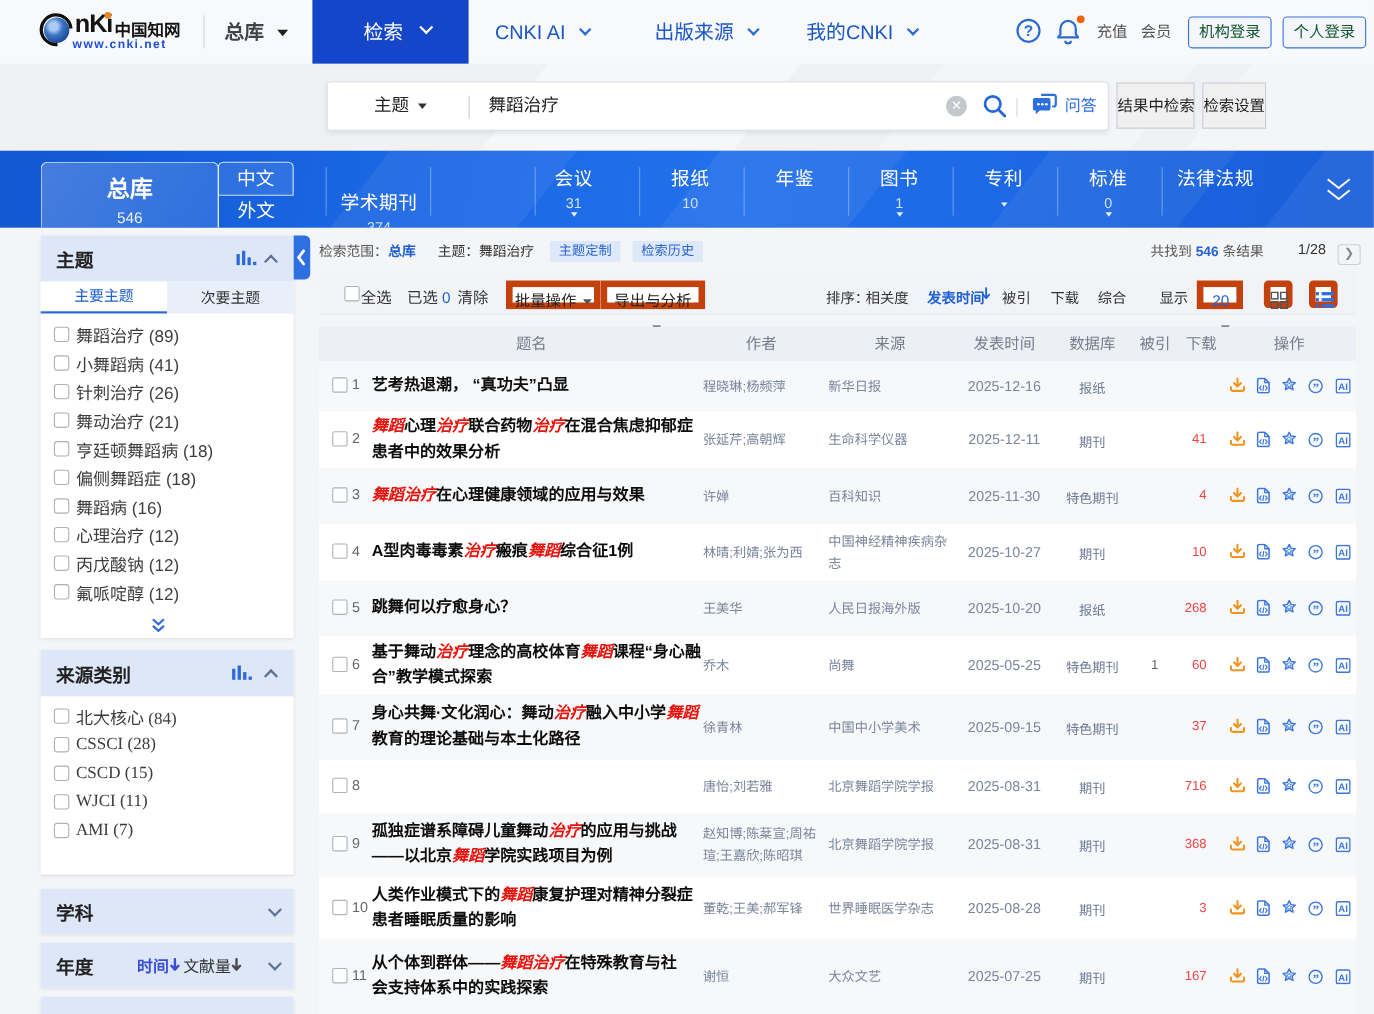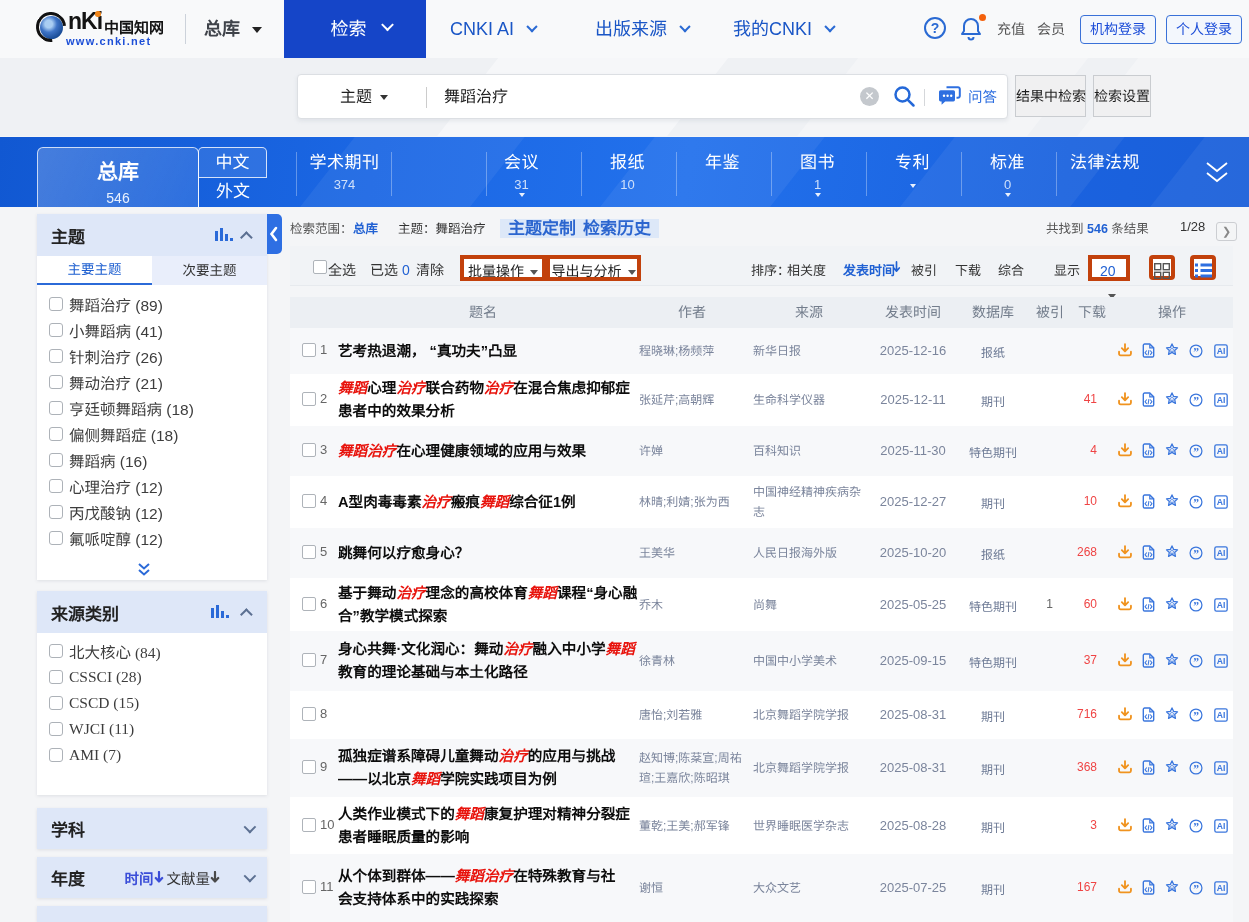--- a/index.html
+++ b/index.html
@@ -27,21 +27,21 @@
 #hsep { position:absolute; left:185px; top:14px; width:1px; height:30px; background:#ccd2da; }
 #zk { position:absolute; left:204px; top:0; height:58px; line-height:58px; font-size:18px; font-weight:bold; color:#3f434a; }
 .tri-dn { display:inline-block; width:0; height:0; border-left:5px solid transparent; border-right:5px solid transparent; border-top:6px solid #222; margin-left:12px; vertical-align:middle; }
 
 
 .hr-ico { position:absolute; top:17px; }
 #q-ico { left:924px; width:22px; height:22px; border:2px solid #2a6ad3; border-radius:50%; color:#2a6ad3; font-size:14px; font-weight:bold; text-align:center; line-height:19px; }
 #bell { left:959px; top:16px; }
 #bell-dot { position:absolute; left:979px; top:14px; width:7px; height:7px; background:#f4610c; border-radius:50%; }
 .htxt { position:absolute; top:0; height:58px; line-height:58px; font-size:14px; color:#555; }
-.hbtn { position:absolute; top:15px; height:29px; line-height:27px; padding:0 9px; white-space:nowrap; border:1px solid #3a71d8; border-radius:4px; color:#1d4ed8; font-size:14px; background:#f3f7fd; }
+.hbtn { position:absolute; top:15px; height:29px; line-height:27px; padding:0 9px; white-space:nowrap; border:1px solid #3a71d8; border-radius:4px; color:#14532d; font-size:14px; background:#f3f7fd; }
 
 
 #sstrip { position:absolute; left:0; top:58px; width:1249px; height:78px; background:#eff1f4; overflow:hidden; }
 #sstrip .diag { position:absolute; width:230px; height:300px; background:rgba(255,255,255,.45); transform:skewX(-38deg); top:-50px; }
 #sbox { position:absolute; left:297px; top:16px; width:711px; height:45px; background:#fff; border:1px solid #dcdfe3; border-radius:4px; box-shadow:0 2px 4px rgba(150,160,175,.18); }
 #sbox .fld { position:absolute; left:42px; top:0; height:44px; line-height:44px; font-size:16px; color:#222; }
 #sbox .vsep { position:absolute; left:128px; top:12px; width:1px; height:21px; background:#ccc; }
 #sbox .query { position:absolute; left:146px; top:0; height:44px; line-height:44px; font-size:16px; color:#222; }
 #clr { position:absolute; left:562px; top:12px; width:19px; height:19px; background:#c4c8cd; border-radius:50%; color:#fff; font-size:12px; text-align:center; line-height:19px; }
 #mag { position:absolute; left:595px; top:10px; }
@@ -74,23 +74,23 @@
 .ptabs { height:29px; display:flex; }
 .ptabs .pt1 { flex:1; background:#fff; color:#1e5fd0; font-size:13.5px; text-align:center; line-height:27px; border-bottom:2px solid #2b6ad8; }
 .ptabs .pt2 { flex:1; background:#e9eefb; color:#333; font-size:13.5px; text-align:center; line-height:29px; }
 .ckrow { display:flex; align-items:center; height:26px; padding-left:12px; font-size:15.5px; color:#3d3d3d; }
 .ckbox { width:14px; height:14px; border:1px solid #adb2b8; border-radius:3px; background:#fff; margin-right:6px; flex:0 0 auto; }
 .dblchev { text-align:center; padding:11px 17px 8px 0; }
 
 
 #res { position:absolute; left:290px; top:214px; width:943px; }
 #crumb { position:absolute; left:0; top:4px; width:943px; height:24px; font-size:12.5px; color:#555; }
-.pill { display:inline-block; background:#dde8f8; color:#2b65cf; font-size:17px; height:19px; line-height:19px; padding:0 8px;font-weight:bold; }
+.pill { display:inline-block; background:#dde8f8; color:#2b65cf; font-size:12px; height:19px; line-height:19px; padding:0 8px; }
 #toolbar { position:absolute; left:0; top:32px; width:943px; height:40px; background:#f1f3f6; border-bottom:1px solid #e7eaee; }
-.wbtn { position:absolute; top:9px; height:26px; line-height:24px; background:#fff; border:4px solid #c2410c; font-size:14px; color:#222; text-align:center; }
+.wbtn { position:absolute; top:9px; height:26px; line-height:24px; background:#fff; border:6px solid #c2410c; font-size:14px; color:#222; text-align:center; }
 #thead { position:absolute; left:0; top:83px; width:943px; height:31px; background:#eceff3; font-size:14px; color:#73ay82; }
 .th { position:absolute; top:0; line-height:31px; color:#737d8c; text-align:center; }
 #rows { position:absolute; left:0; top:114px; width:943px; }
 .row { position:relative; width:943px; background:#fff; }
 .row.odd { background:#f7f8fa; }
 .row .ck { position:absolute; left:12px; top:50%; margin-top:-8px; width:14px; height:14px; border:1px solid #aeb3b9; border-radius:2px; background:#fff; }
 .row .no { position:absolute; left:30px; top:50%; margin-top:-9px; font-size:13px; color:#666; }
 .row .ti { position:absolute; left:48px; width:301px; top:50%; transform:translateY(-50%); font-size:14.6px; font-weight:bold; color:#0d0d0d; line-height:23px; }
 .row .ti .hl { color:#e8130c; font-style:italic; }
 .row .au { position:absolute; left:349px; width:104px; top:50%; transform:translateY(-50%); font-size:12px; color:#7b859c; line-height:20px; }
@@ -162,21 +162,21 @@
   <div class="diag" style="left:300px;"></div>
   <div class="diag" style="left:600px;"></div>
   <div class="diag" style="left:900px;"></div>
   <div class="diag" style="left:1150px;"></div>
   <div id="zkbox">
       <div class="t1">总库</div>
       <div class="t2">546</div>
     </div>
   <div id="zhbox">中文</div>
   <div id="wwbox">外文</div>
-  <div class="bitem" style="left:297px;">
+  <div class="bitem" style="left:297px;margin-top:22px;">
       <div class="nm">学术期刊</div>
       <div class="ct">374</div>
     </div>
   <div class="bitem" style="left:474px;">
       <div class="nm">会议</div>
       <div class="ct">31</div>
       <div class="tri"></div>
     </div>
   <div class="bitem" style="left:580px;">
       <div class="nm">报纸</div>
@@ -488,21 +488,21 @@
             </svg>
           </span>
     </div>
   </div>
       <div class="row " style="height:52px;">
     <span class="ck"></span>
         <span class="no">4</span>
     <div class="ti">A型肉毒毒素<span class="hl">治疗</span>瘢痕<span class="hl">舞蹈</span>综合征1例</div>
     <div class="au">林晴;利婧;张为西</div>
     <div class="so">中国神经精神疾病杂志</div>
-    <div class="dt">2025-12-27</div>
+    <div class="dt">2025-10-27</div>
     <div class="db">期刊</div>
     <div class="cit"></div>
     <div class="dl">10</div>
     <div class="ops">
       <span style="position:absolute;left:0;top:1px;">
             <svg width="14" height="14" viewBox="0 0 16 16">
               <path d="M8 1.2 v7.6 M4.4 5.9 L8 9.6 11.6 5.9" fill="none" stroke="#f0931f" stroke-width="2.1" stroke-linecap="round" stroke-linejoin="round"></path>
               <path d="M1.2 10 v2.4 a1.7 1.7 0 0 0 1.7 1.7 h10.2 a1.7 1.7 0 0 0 1.7-1.7 v-2.4" fill="none" stroke="#f0931f" stroke-width="2.1" stroke-linecap="round"></path>
             </svg>
           </span>

